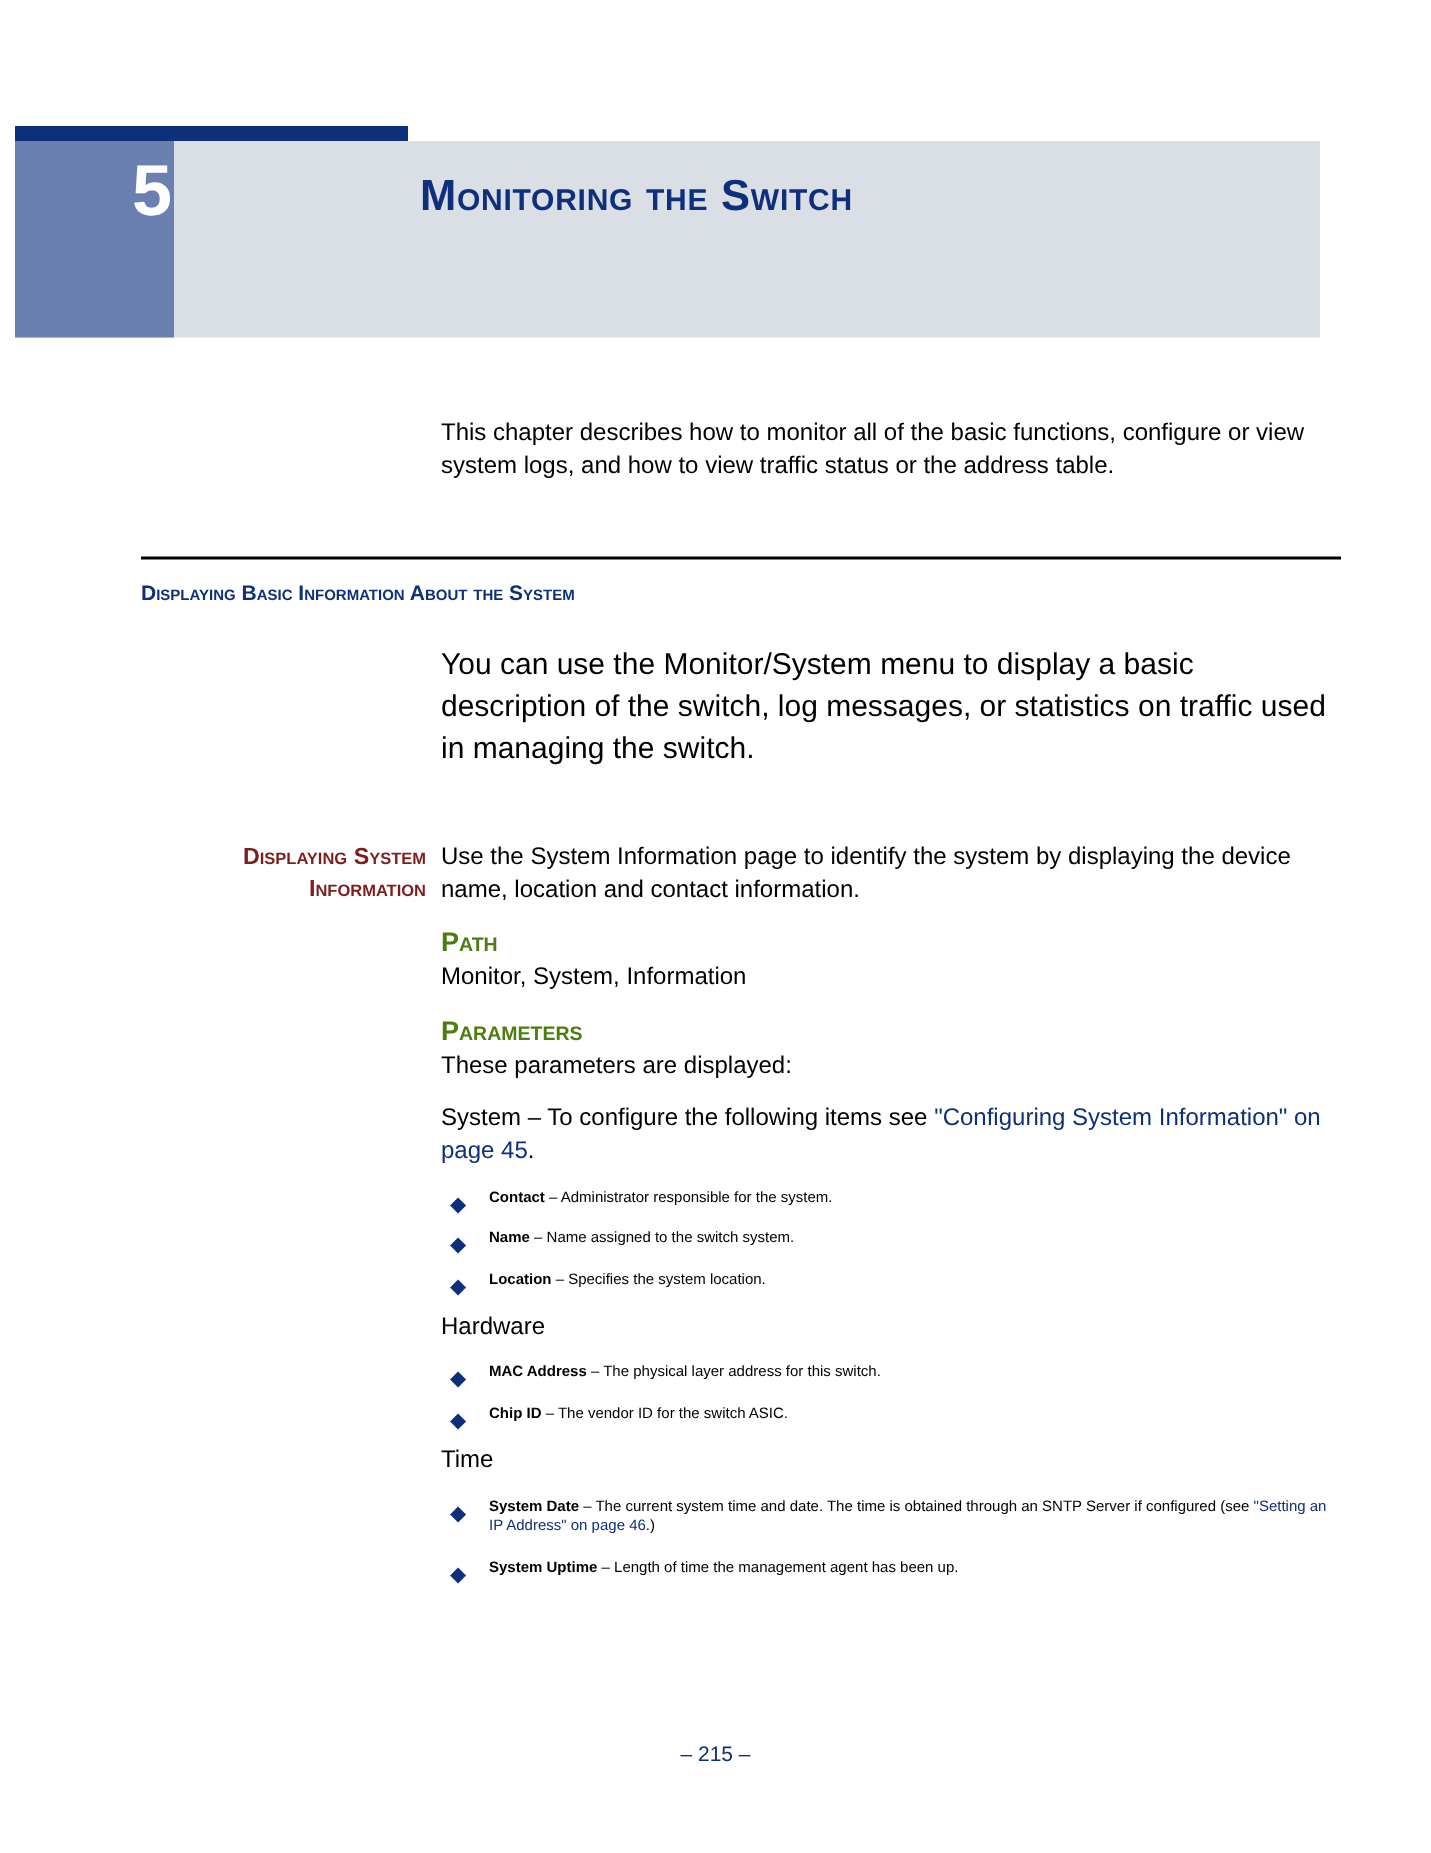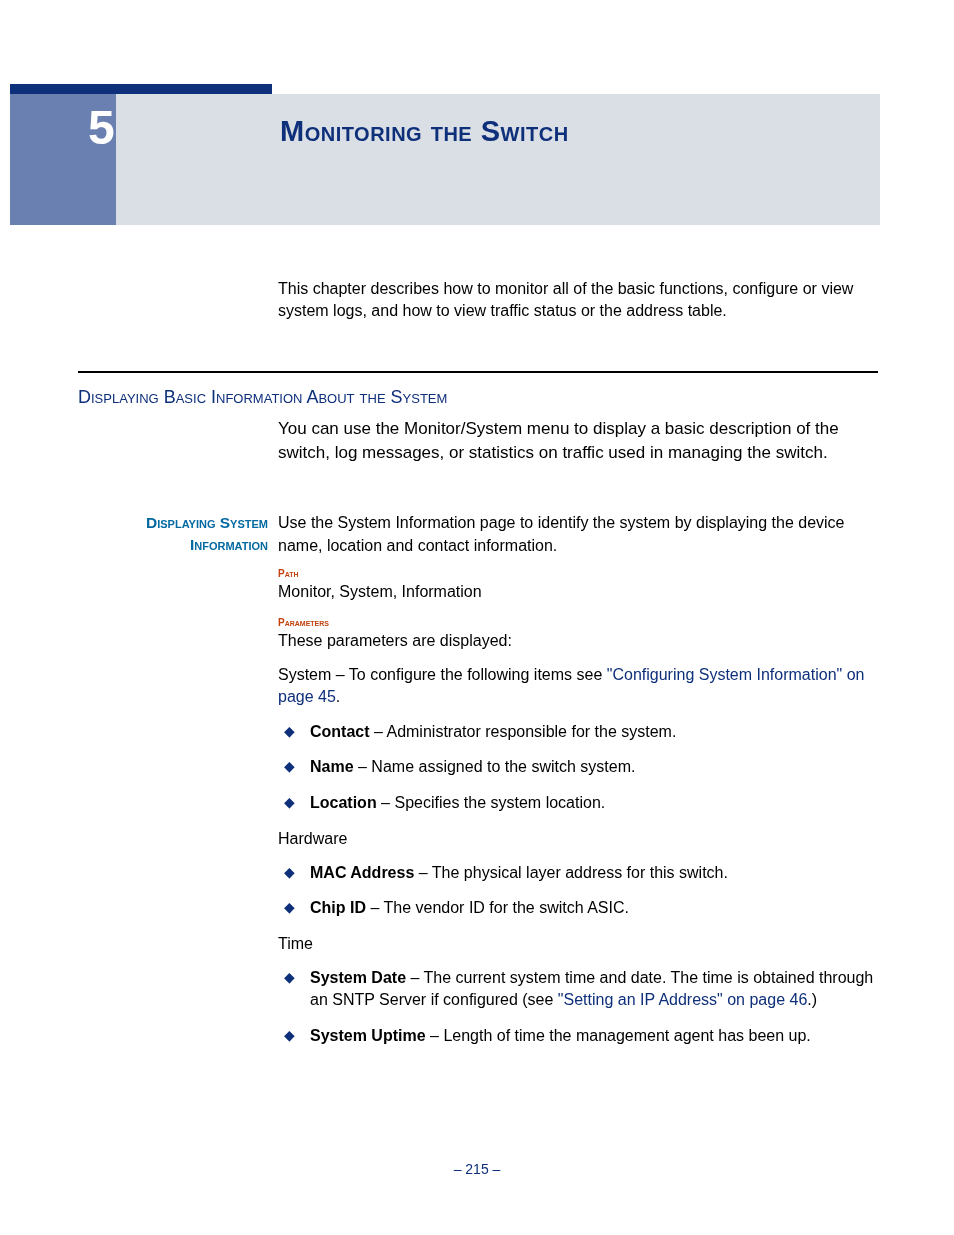--- a/index.html
+++ b/index.html
@@ -50,90 +50,90 @@
     left: 280px;
     font-size: 29px;
     font-weight: bold;
     color: #0e2f7a;
     font-variant: small-caps;
     letter-spacing: 0.5px;
   }
   .content {
     position: absolute;
     top: 278px;
-    left: 78px;
+    left: 94px;
     width: 800px;
   }
   .intro {
     margin-left: 200px;
     font-size: 16px;
     line-height: 1.4;
     margin-bottom: 48px;
   }
   .section-rule {
     border: none;
     border-top: 2px solid #000;
     margin-bottom: 14px;
   }
   .section-heading {
-    font-size: 18px;
-    font-weight: normal;
-    color: #0e2f7a;
-    font-variant: small-caps;
-    margin-bottom: 9px;
+    font-size: 14px;
+    font-weight: bold;
+    color: #0e2f7a;
+    font-variant: small-caps;
+    margin-bottom: 26px;
   }
   .section-body {
     margin-left: 200px;
-    font-size: 17px;
+    font-size: 20px;
     line-height: 1.4;
     margin-bottom: 48px;
   }
   .row {
     display: flex;
     margin-bottom: 28px;
   }
   .left-col {
     width: 200px;
     flex: 0 0 200px;
     text-align: right;
     padding-right: 10px;
     font-size: 15.5px;
     font-weight: bold;
-    color: #0369a1;
+    color: #7f1d1d;
     font-variant: small-caps;
     line-height: 1.4;
   }
   .right-col {
     flex: 1;
     font-size: 16px;
     line-height: 1.4;
   }
   .sub-head {
-    font-size: 10px;
-    font-weight: bold;
-    color: #c2410c;
+    font-size: 18px;
+    font-weight: bold;
+    color: #4d7c0f;
     font-variant: small-caps;
     margin-top: 10px;
   }
   .sub-body {
     font-size: 16px;
     margin-bottom: 12px;
   }
   .italic { }
   .link { color: #0e2f7a; }
   ul.diamond {
     list-style: none;
     padding: 0;
     margin: 8px 0 14px 0;
   }
   ul.diamond li {
     position: relative;
     padding-left: 32px;
     margin-bottom: 14px;
-    font-size: 16px;
+    font-size: 10px;
     line-height: 1.35;
   }
   ul.diamond li::before {
     content: "◆";
     position: absolute;
     left: 6px;
     top: 1px;
     color: #0e2f7a;
     font-size: 14px;
   }

